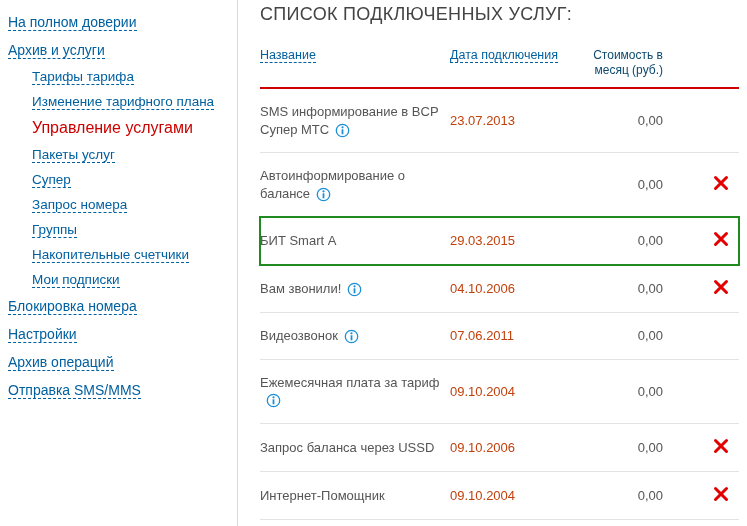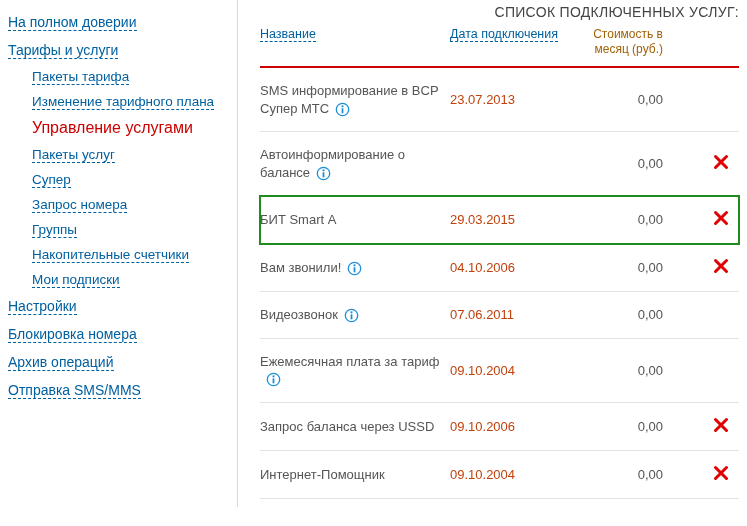--- a/index.html
+++ b/index.html
@@ -40,45 +40,44 @@
   .side-active {
     color: #cc0000;
     text-decoration: none;
     font-size: 16px;
   }
   .main {
     flex: 1;
     padding: 4px 8px 8px 22px;
   }
   .main-title {
-    font-size: 14px;
+    font-size: 18px;
     letter-spacing: 0.3px;
     color: #444;
-    margin-bottom: 0;
-    text-align: right;
+    margin-bottom: 16px;
   }
   .table-head {
     display: flex;
     align-items: flex-start;
     padding: 6px 0 10px 0;
     border-bottom: 2px solid #cc0000;
   }
   .col-name { width: 190px; }
   .col-date { width: 130px; }
   .col-cost { flex:1; text-align: right; padding-right: 40px; }
   .col-act  { width: 36px; text-align: center; }
   .th-link {
     color: #0060a0;
     text-decoration: none;
     border-bottom: 1px dashed #0060a0;
     cursor: pointer;
     font-size: 12.5px;
   }
   .th-static {
-    color: #a16207;
+    color: #0c4a6e;
     font-size: 12px;
   }
   .row {
     display: flex;
     align-items: center;
     padding: 14px 0;
     border-bottom: 1px solid #e3e3e3;
     font-size: 13px;
     color: #555;
   }
@@ -102,36 +101,36 @@
   }
   svg { display: block; }
 </style>
 </head>
 <body>
 
 <div class="page">
 
   <div class="sidebar">
     <div class="side-item"><a class="side-link top">На полном доверии</a></div>
-    <div class="side-item"><a class="side-link top">Тарифы и услуги</a></div>
+    <div class="side-item"><a class="side-link top">Архив и услуги</a></div>
 
     <div class="side-sub">
-      <div class="side-item"><a class="side-link">Пакеты тарифа</a></div>
+      <div class="side-item"><a class="side-link">Тарифы тарифа</a></div>
       <div class="side-item"><a class="side-link">Изменение тарифного плана</a></div>
       <div class="side-item"><span class="side-active">Управление услугами</span></div>
       <div class="side-item"><a class="side-link">Пакеты услуг</a></div>
       <div class="side-item"><a class="side-link">Супер</a></div>
       <div class="side-item"><a class="side-link">Запрос номера</a></div>
       <div class="side-item"><a class="side-link">Группы</a></div>
       <div class="side-item"><a class="side-link">Накопительные счетчики</a></div>
       <div class="side-item"><a class="side-link">Мои подписки</a></div>
     </div>
 
+    <div class="side-item"><a class="side-link top">Блокировка номера</a></div>
     <div class="side-item"><a class="side-link top">Настройки</a></div>
-    <div class="side-item"><a class="side-link top">Блокировка номера</a></div>
     <div class="side-item"><a class="side-link top">Архив операций</a></div>
     <div class="side-item"><a class="side-link top">Отправка SMS/MMS</a></div>
   </div>
 
   <div class="main">
     <div class="main-title">СПИСОК ПОДКЛЮЧЕННЫХ УСЛУГ:</div>
 
     <div class="table-head">
       <div class="col-name"><a class="th-link">Название</a></div>
       <div class="col-date"><a class="th-link">Дата подключения</a></div>

